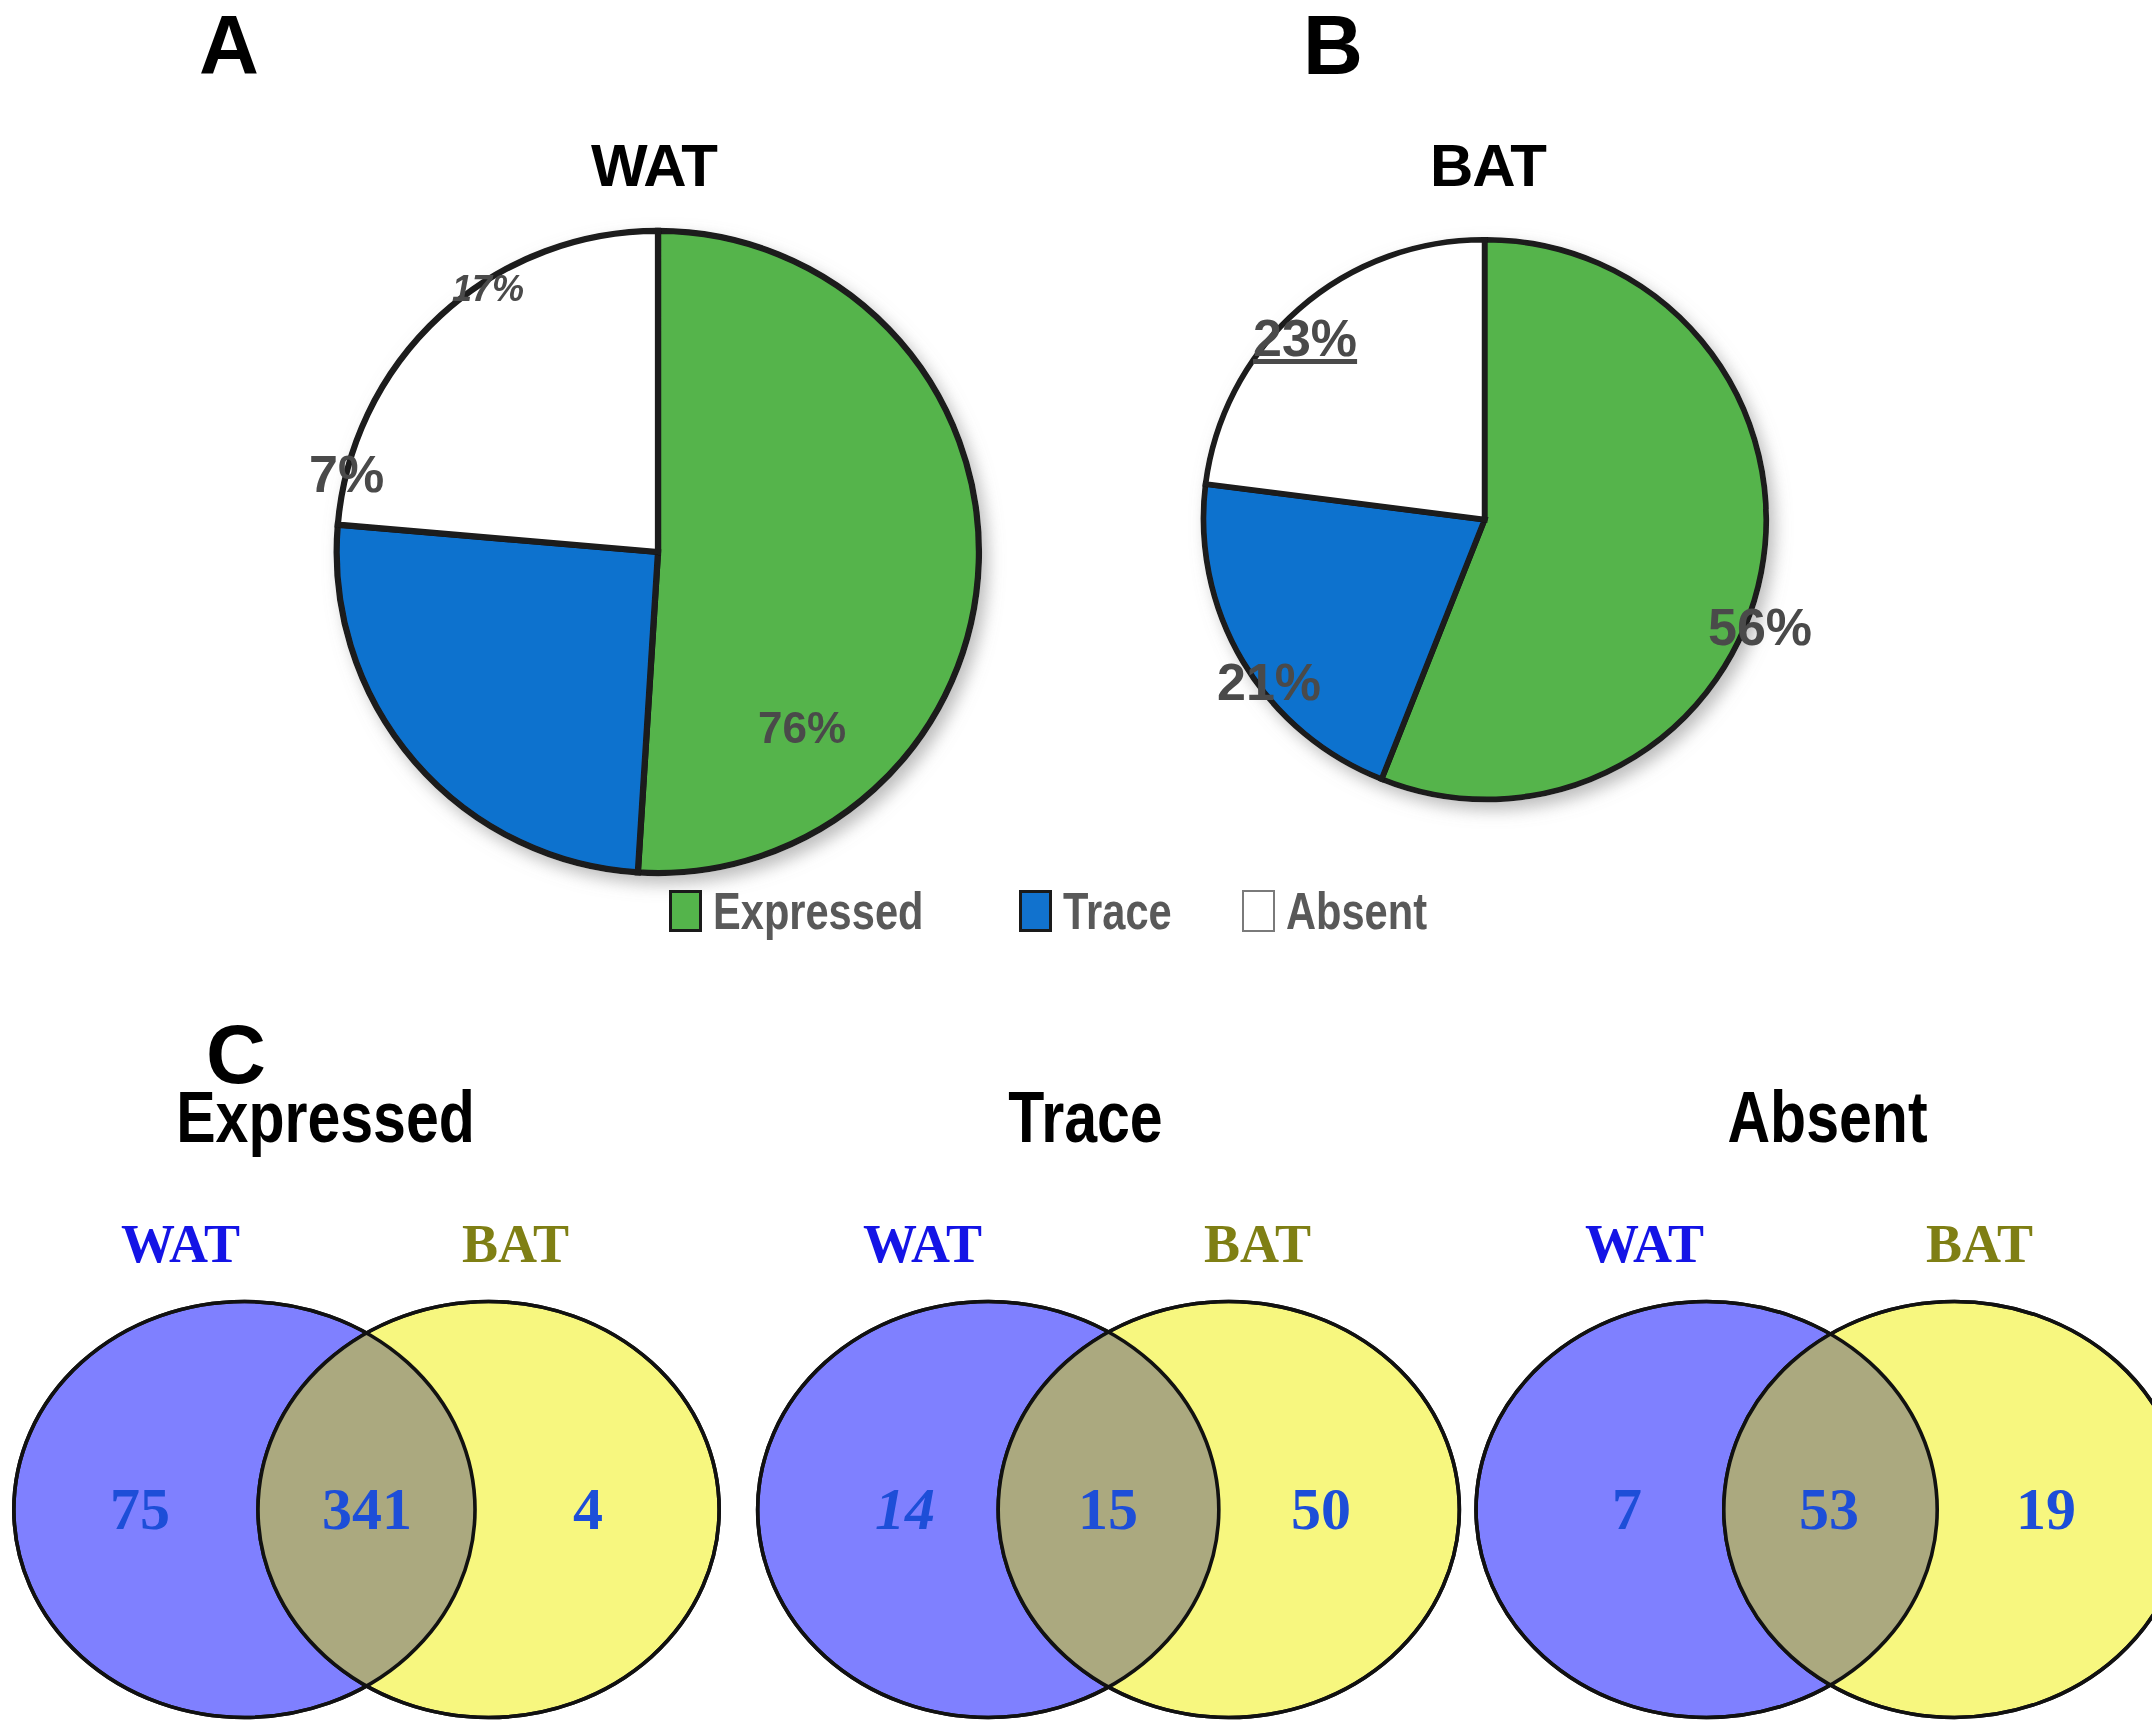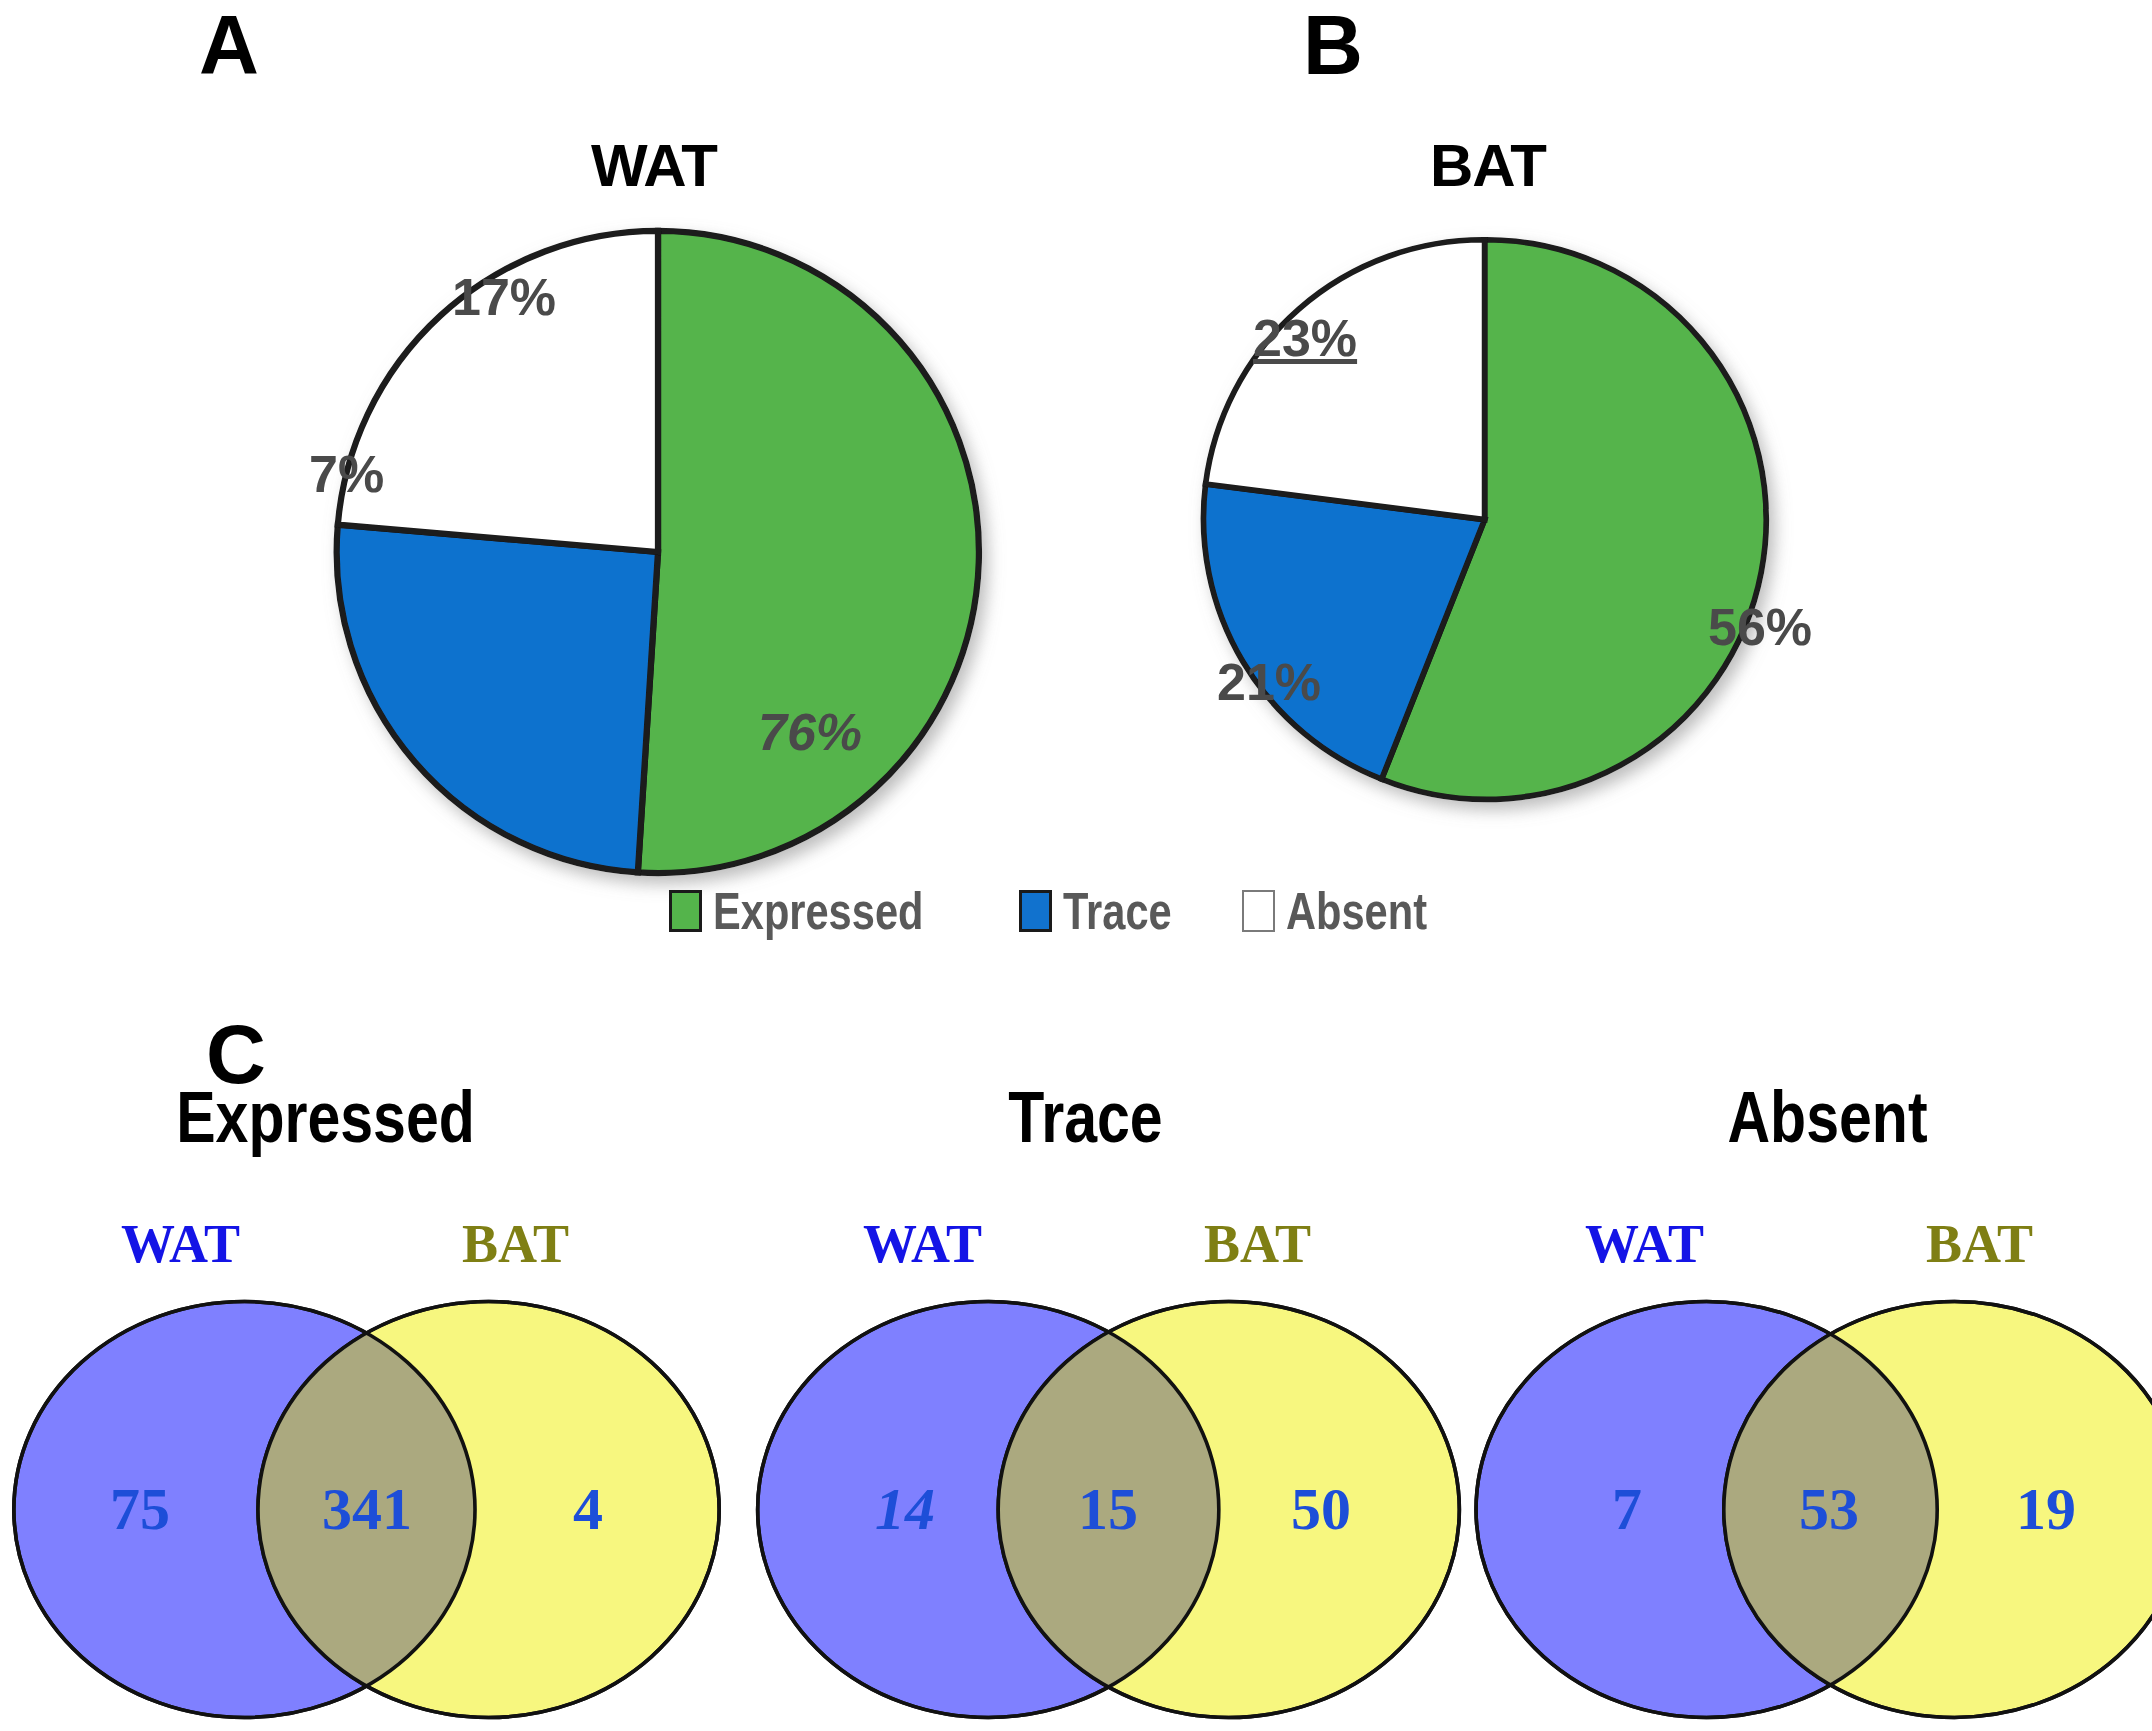--- a/index.html
+++ b/index.html
@@ -47,23 +47,23 @@
   .pie-pct-label {
     position: absolute;
     font-family: "Liberation Sans", sans-serif;
     font-weight: bold;
     color: #4a4a4a;
     line-height: 1;
     white-space: nowrap;
   }
 
   
-  #wat-label-expressed { left: 758px; top: 706px; font-size: 52px; font-style: italic; }
+  #wat-label-expressed { left: 758px; top: 706px; font-size: 44px; }
   #wat-label-trace     { left: 309px; top: 448px; font-size: 52px; }
-  #wat-label-absent    { left: 452px; top: 271px; font-size: 52px; }
+  #wat-label-absent    { left: 452px; top: 271px; font-size: 36px; font-style: italic; }
 
   
   #bat-label-expressed { left: 1708px; top: 565px; font-size: 52px; margin-top: 36px; }
   #bat-label-trace     { left: 1217px; top: 656px; font-size: 52px; }
   #bat-label-absent    { left: 1253px; top: 312px; font-size: 52px; text-decoration: underline; }
 
   
   #pie-legend {
     position: absolute;
     left: 669px;

